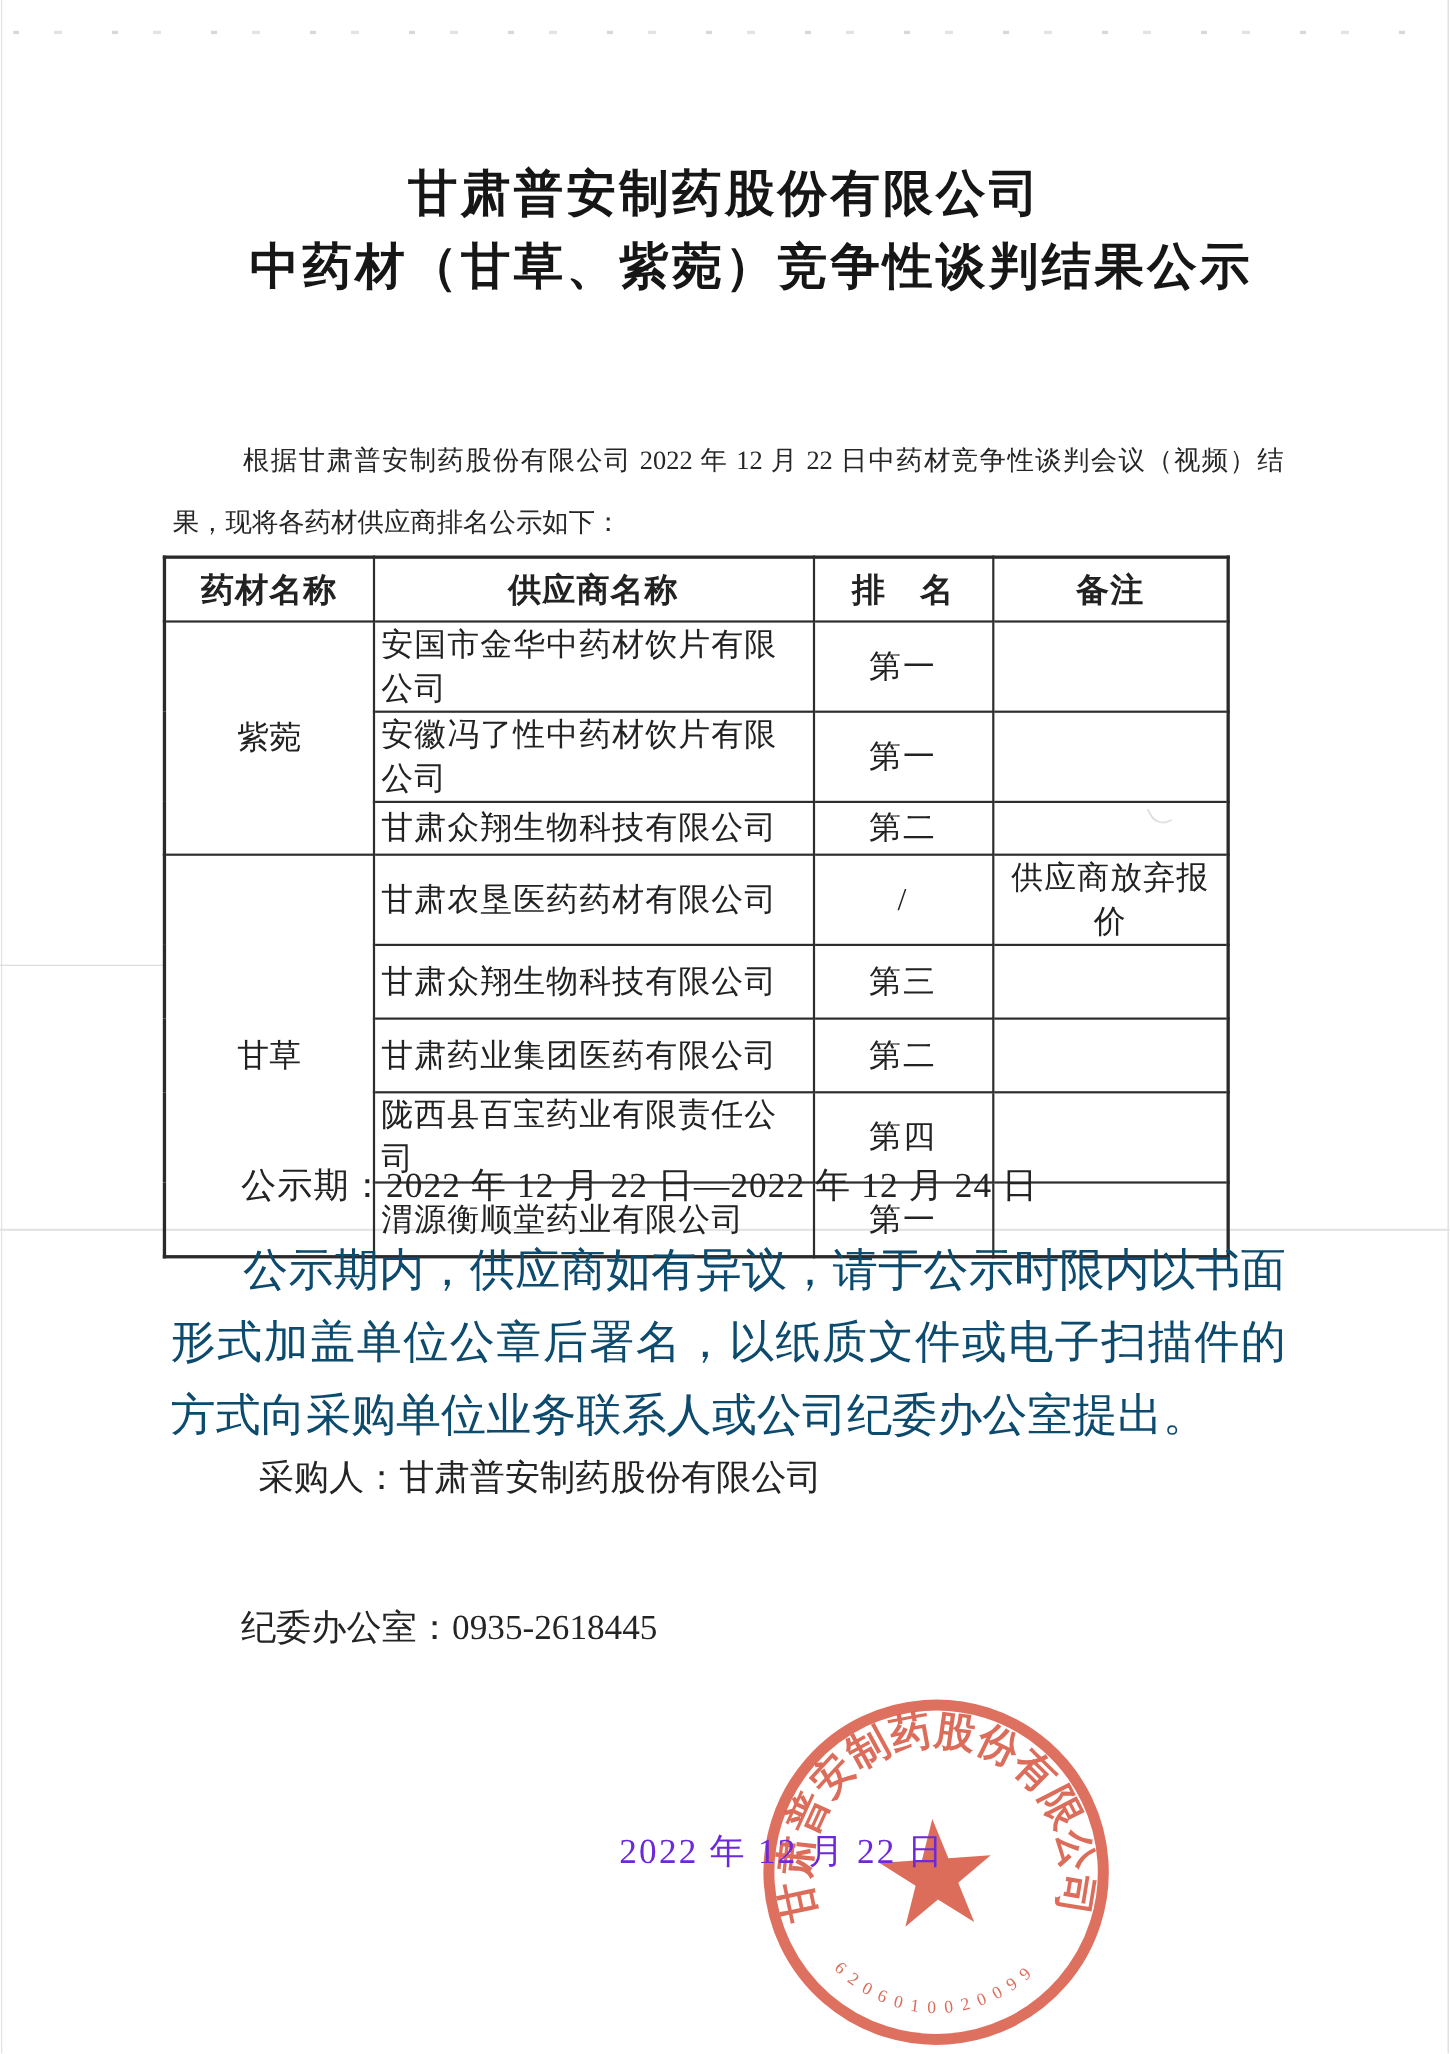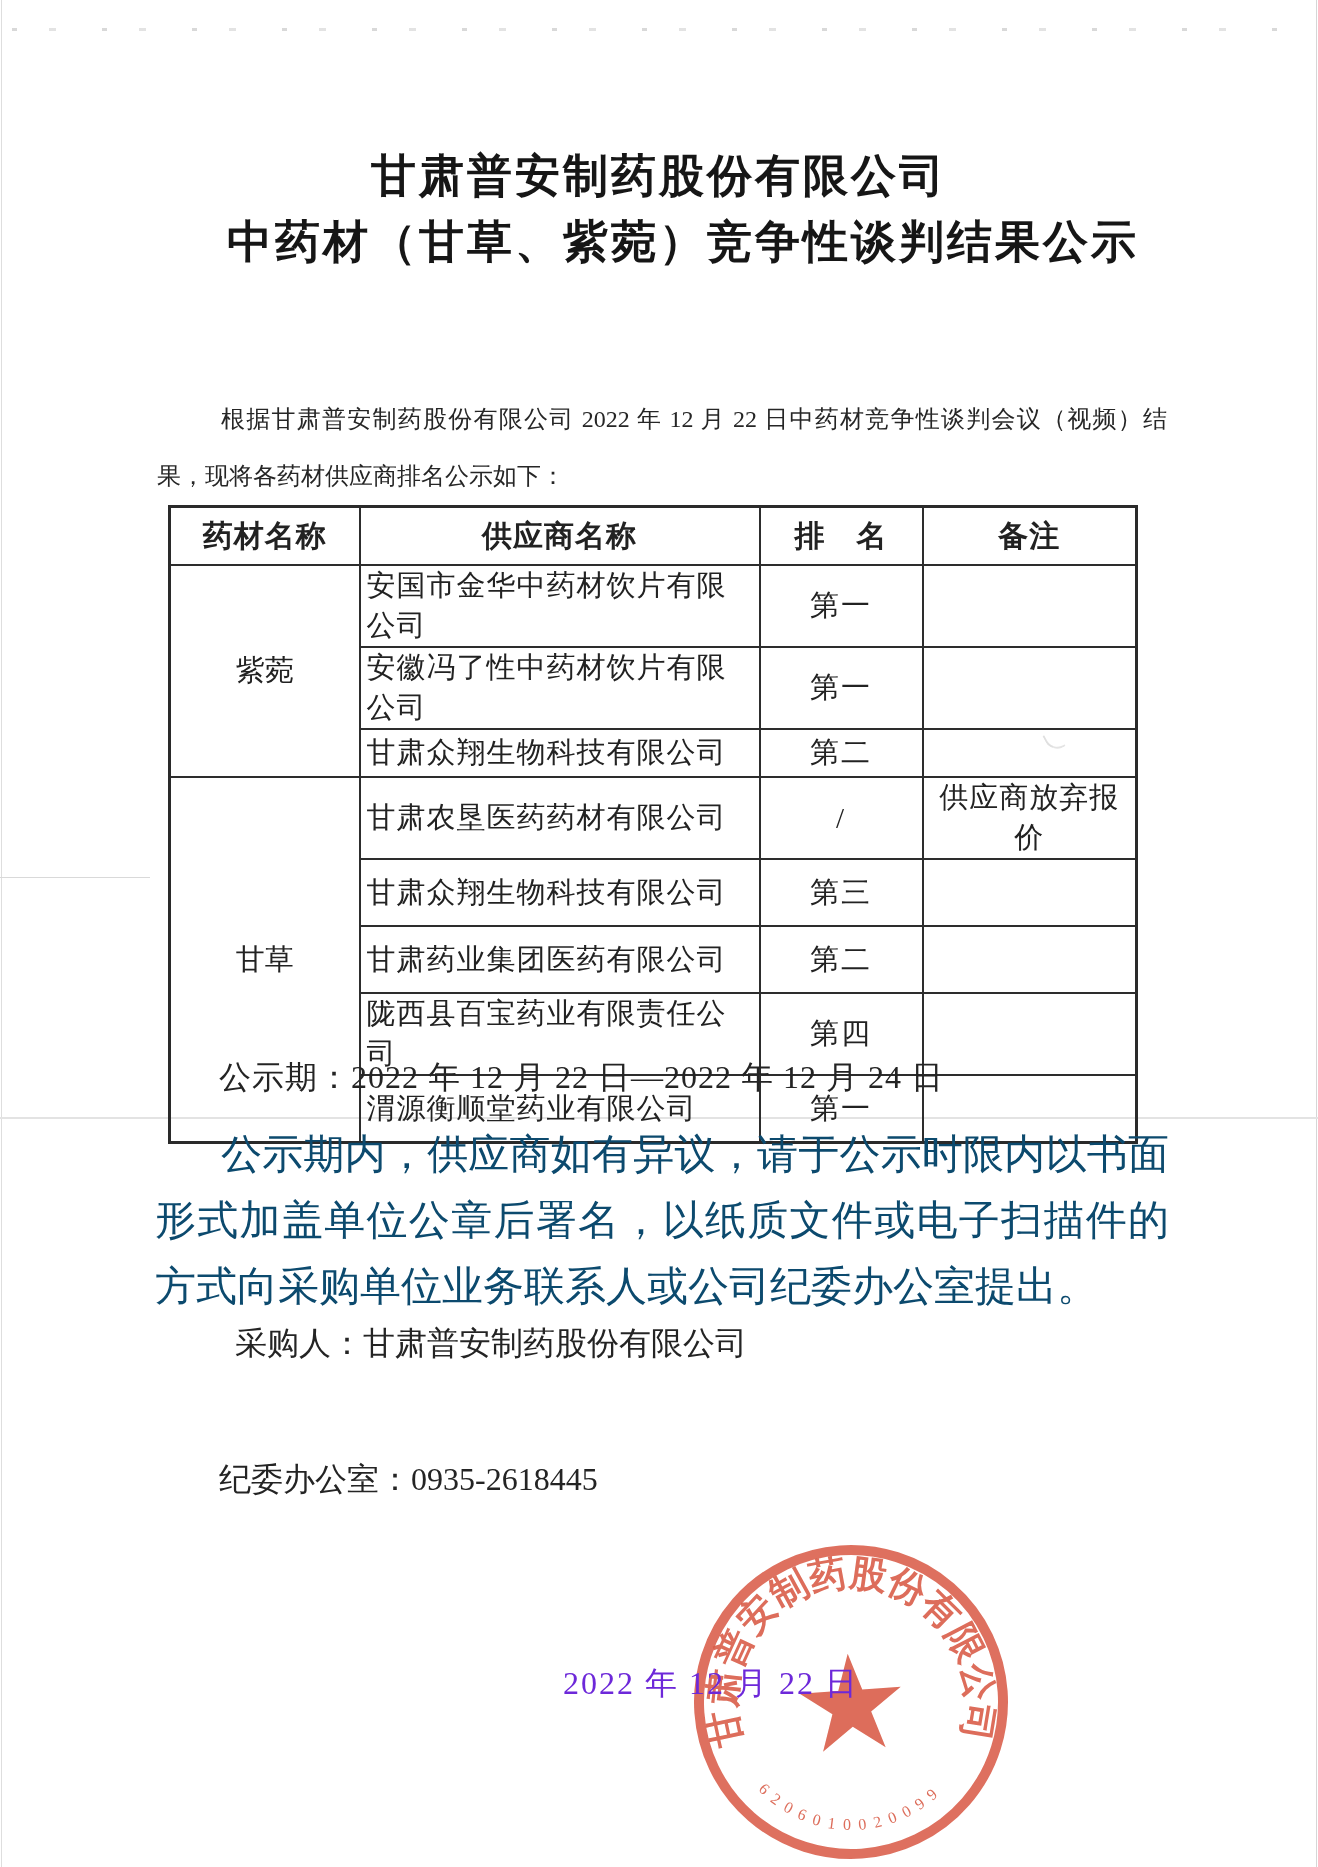--- a/index.html
+++ b/index.html
@@ -32,21 +32,21 @@
   .title-line-1 { top:146px; }
   .title-line-2 { top:212px;padding-left:24px; }
 
   .intro-paragraph {
     position:absolute; top:391px; left:157px; width:1010px;
     font-size:24px; line-height:57px; text-align:justify; text-indent:64px;
     color:#262626;
   }
 
   table.results {
-    position:absolute; top:505px; left:168px; width:967px;
+    position:absolute; top:505px; left:148px; width:967px;
     border-collapse:collapse; table-layout:fixed;
     font-size:29px; color:#222;
   }
   table.results th, table.results td {
     border:2px solid #2d2d2d; padding:0 6px; overflow:hidden;
   }
   table.results { border:3px solid #2a2a2a; }
   table.results th {
     height:56px; font-size:30px; font-weight:600; text-align:center;
     letter-spacing:1px;

